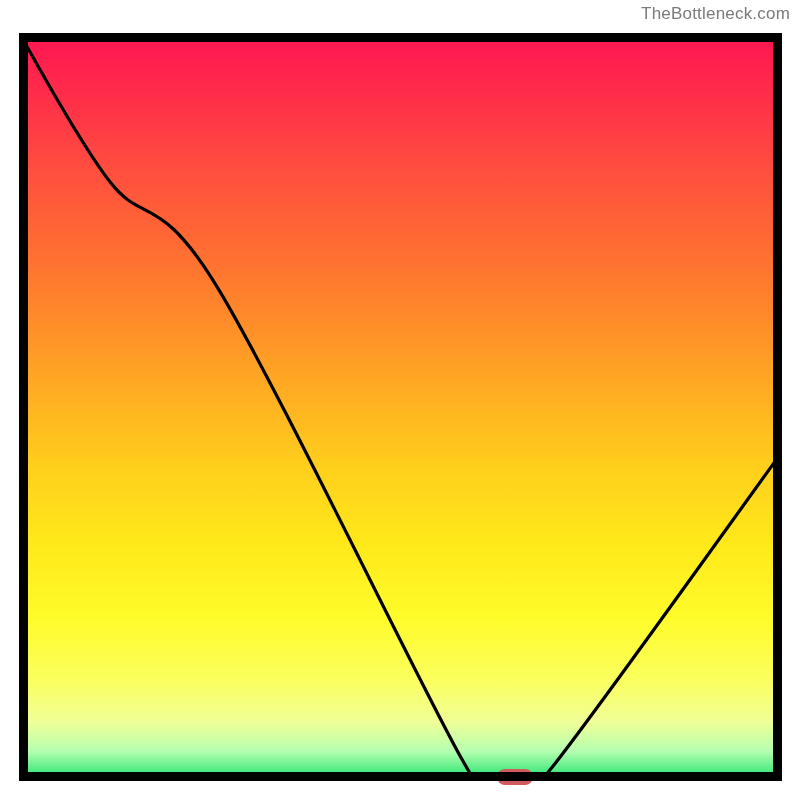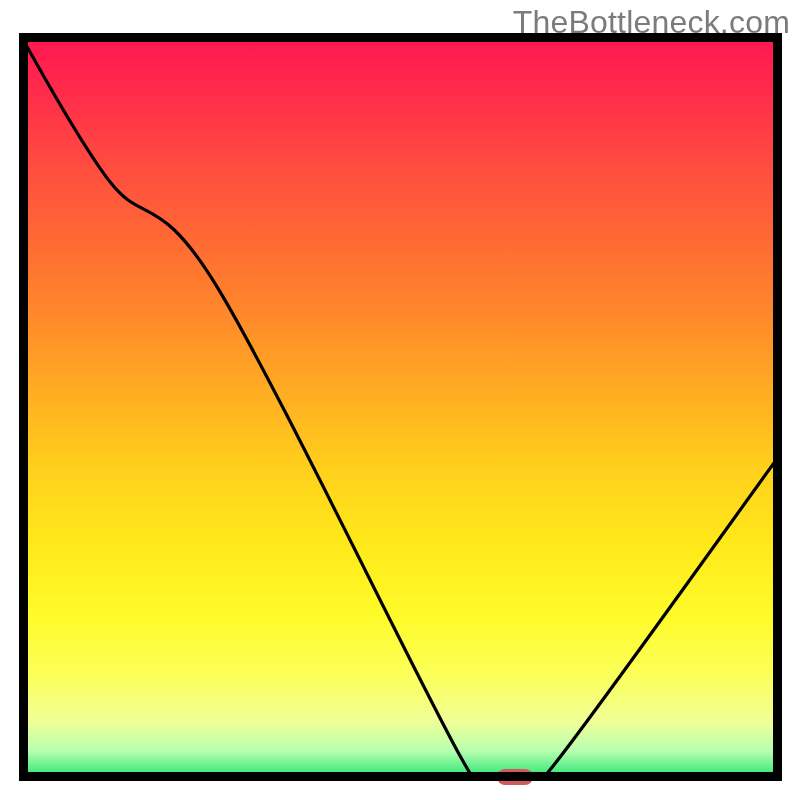--- a/index.html
+++ b/index.html
@@ -8,21 +8,21 @@
     width: 800px;
     height: 800px;
     background: #ffffff;
     font-family: Arial, Helvetica, sans-serif;
     overflow: hidden;
   }
   .attribution {
     position: absolute;
     top: 4px;
     right: 10px;
-    font-size: 32px;
+    font-size: 17px;
     font-weight: 500;
     color: #7b7b7b;
     letter-spacing: 0.2px;
   }
   .frame {
     position: absolute;
     left: 19px;
     top: 33px;
     width: 763px;
     height: 748px;

